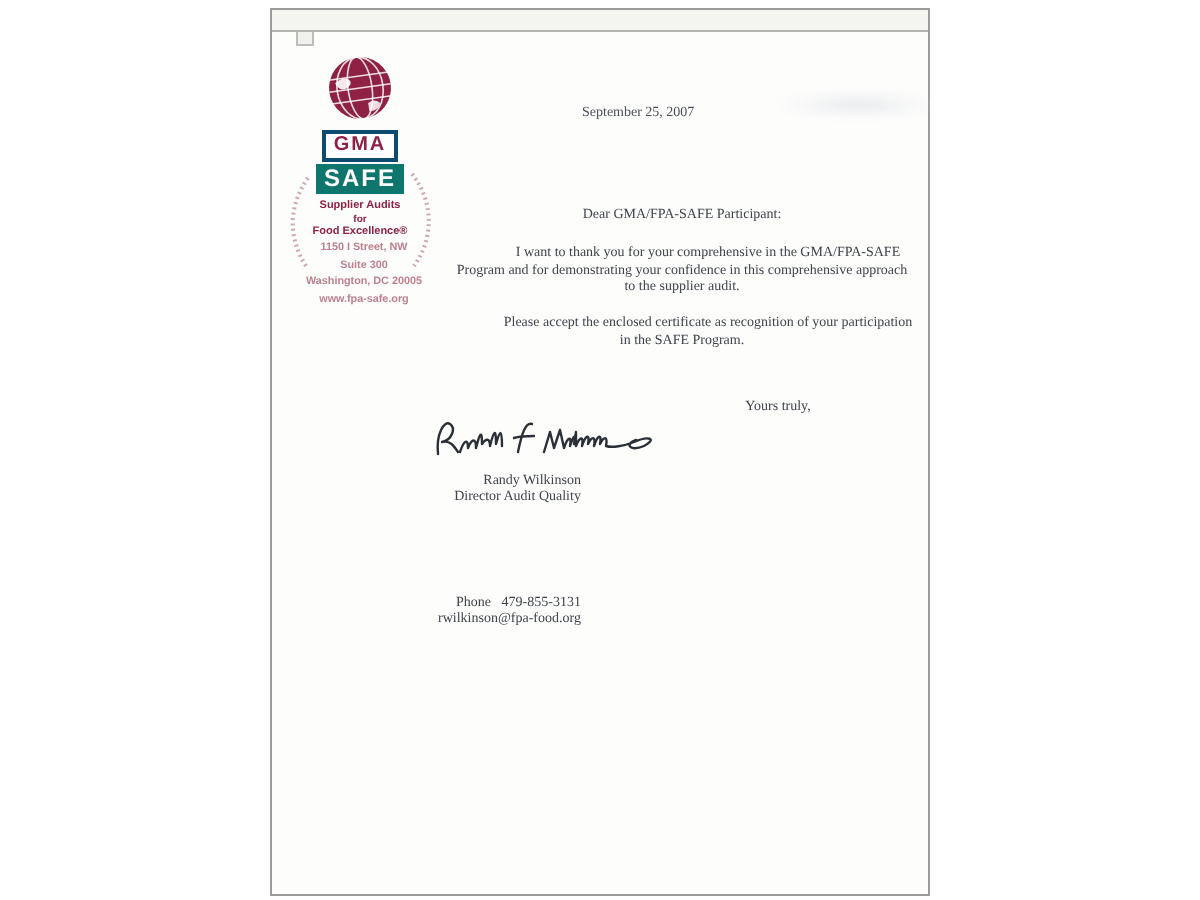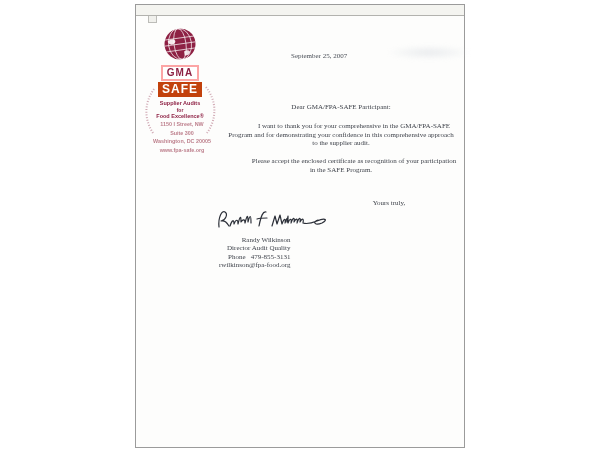--- a/index.html
+++ b/index.html
@@ -45,32 +45,32 @@
   .logo-arcs {
     position: absolute;
     left: 0; top: 36px;
     width: 78px; height: 78px;
     pointer-events: none;
   }
   .globe { display: block; margin: 0 auto; }
   .gma-box {
     width: 38px;
     margin: 2px auto 0;
-    border: 2px solid #fca5a5;
+    border: 2px solid #0c4a6e;
     background: #ffffff;
     color: #8e2144;
     font-weight: bold;
     font-size: 10px; line-height: 12px;
     letter-spacing: 1px;
     text-align: center;
   }
   .safe-box {
     width: 44px;
     margin: 1px auto 0;
-    background: #c2410c;
+    background: #0f766e;
     color: #ffffff;
     font-weight: bold;
     font-size: 12px; line-height: 15px;
     letter-spacing: 1px;
     text-align: center;
   }
   .tagline {
     margin-top: 3px;
     color: #8e2144;
     font-weight: bold;
@@ -126,21 +126,21 @@
     width: 132px; height: 27px;
   }
   .signer-block {
     position: absolute;
     left: 83px; top: 231px;
     font-size: 7px;
     line-height: 8.3px;
     color: #3f434b;
     text-align: right;
   }
-  .signer-block .pre { white-space: pre; }
+  .signer-block .pre { white-space: pre; margin-top: 44px; }
 </style>
 </head>
 <body>
 
 <div class="scan">
 
   <div class="scan-top-strip"></div>
   <div class="scan-notch"></div>
 
   <div class="logo-wrap">

